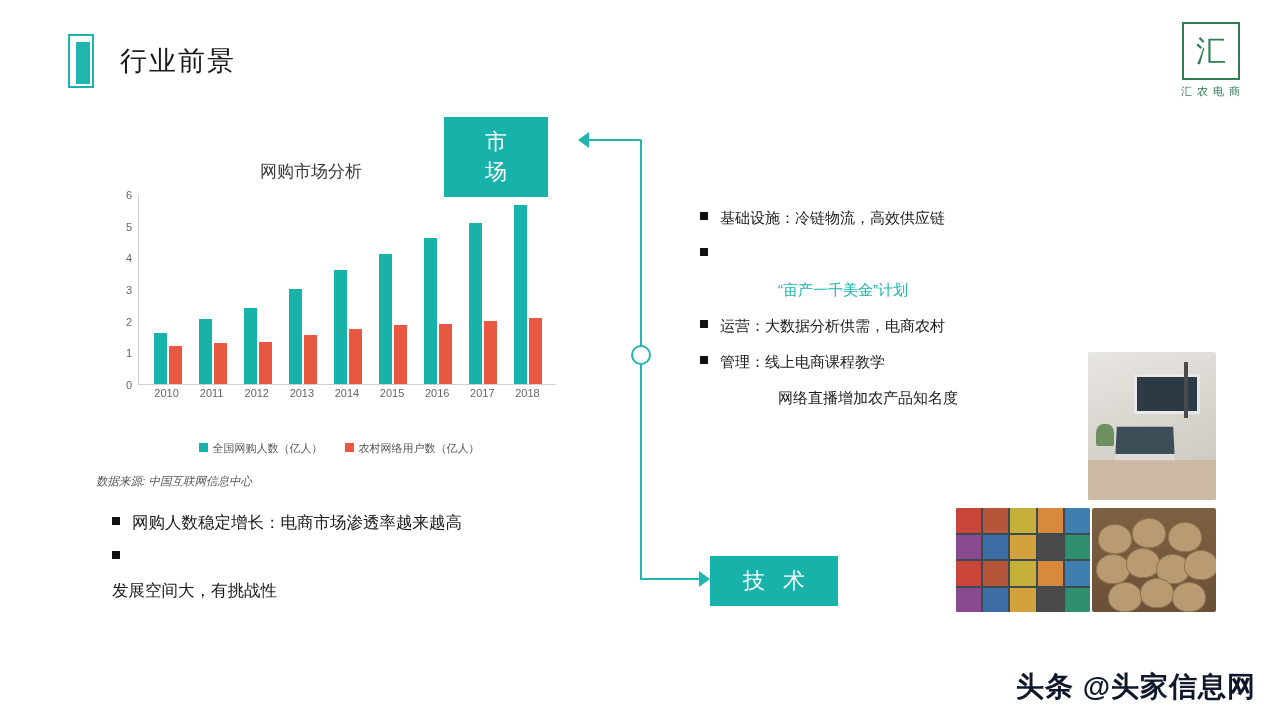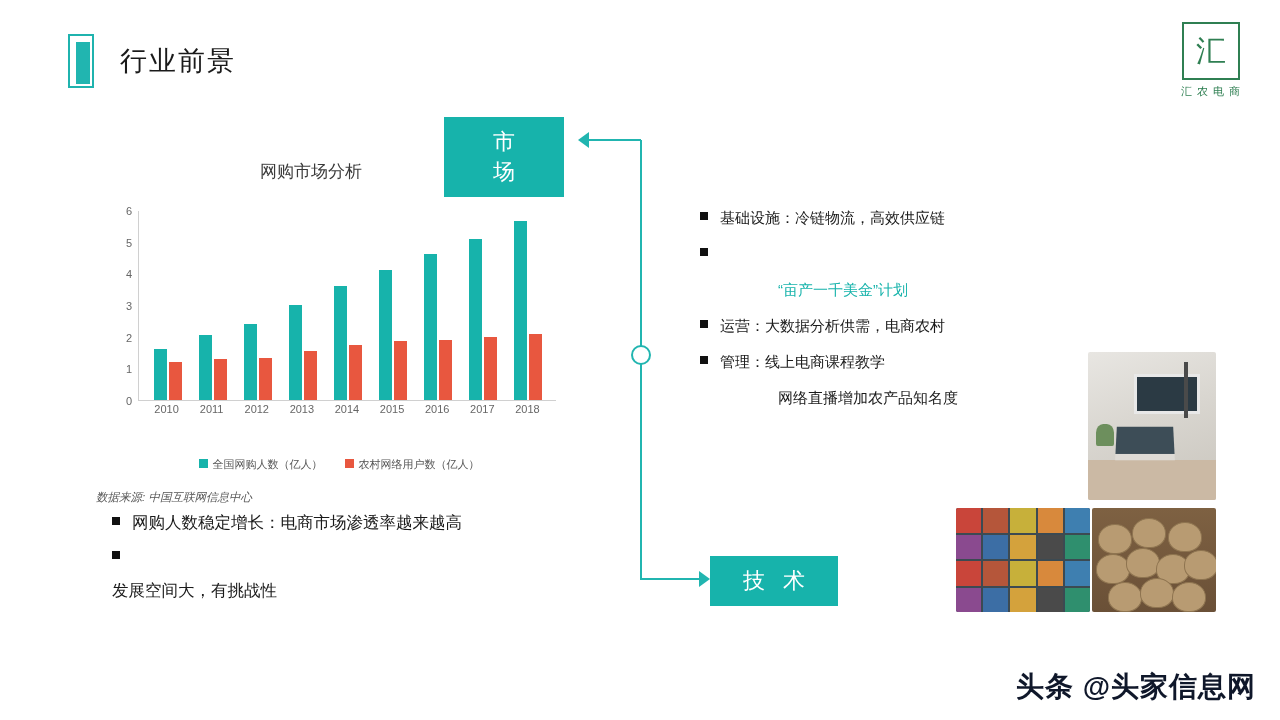--- a/index.html
+++ b/index.html
@@ -64,21 +64,21 @@
   
   .chart-area {
     position: absolute;
     left: 96px; top: 160px;
     width: 460px;
   }
   .chart-title {
     text-align: center;
     font-size: 17px;
     color: #3a3a3a;
-    margin-bottom: 28px;
+    margin-bottom: 12px;
     margin-left: -30px;
   }
   .plot-wrap {
     position: relative;
     height: 210px;
     margin-left: 16px;
   }
   .y-axis {
     position: absolute; left: 0; top: 0;
     width: 24px; height: 190px;
@@ -211,21 +211,21 @@
   
   .tag {
     position: absolute;
     background: #17b3ab;
     color: #ffffff;
     font-size: 22px;
     letter-spacing: 6px;
     text-align: center;
     padding: 10px 26px 10px 32px;
   }
-  .tag-market { left: 444px; top: 117px; width: 120px; }
+  .tag-market { left: 444px; top: 117px; width: 104px; }
   .tag-tech { left: 710px; top: 556px; width: 128px; }
 
   
   .right-notes {
     position: absolute;
     left: 700px; top: 200px;
     width: 420px;
     font-size: 15px;
     line-height: 36px;
     color: #1a1a1a;

